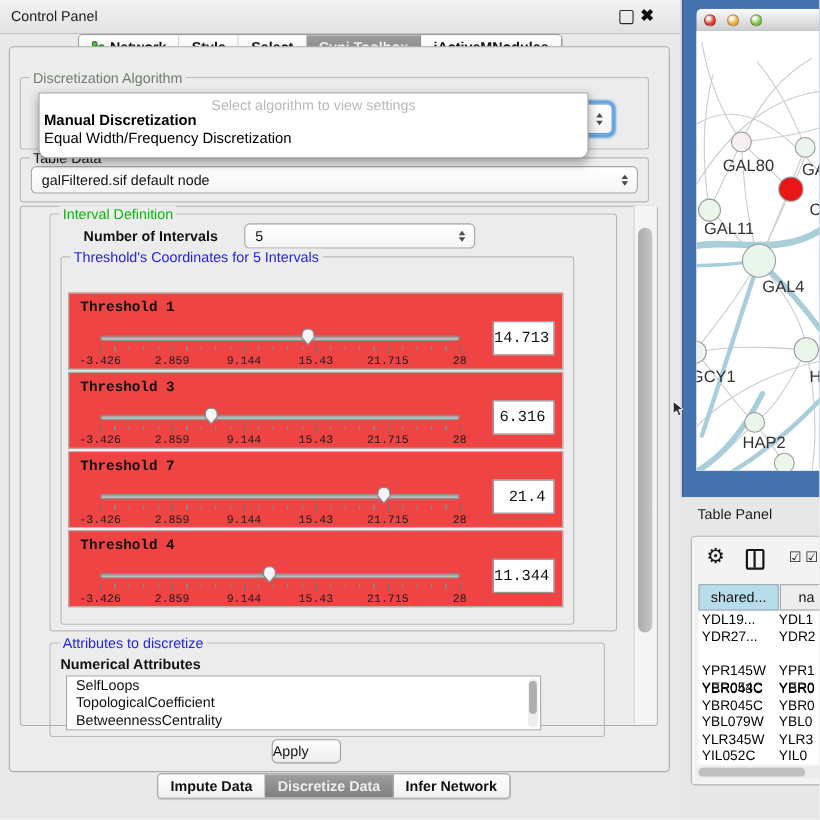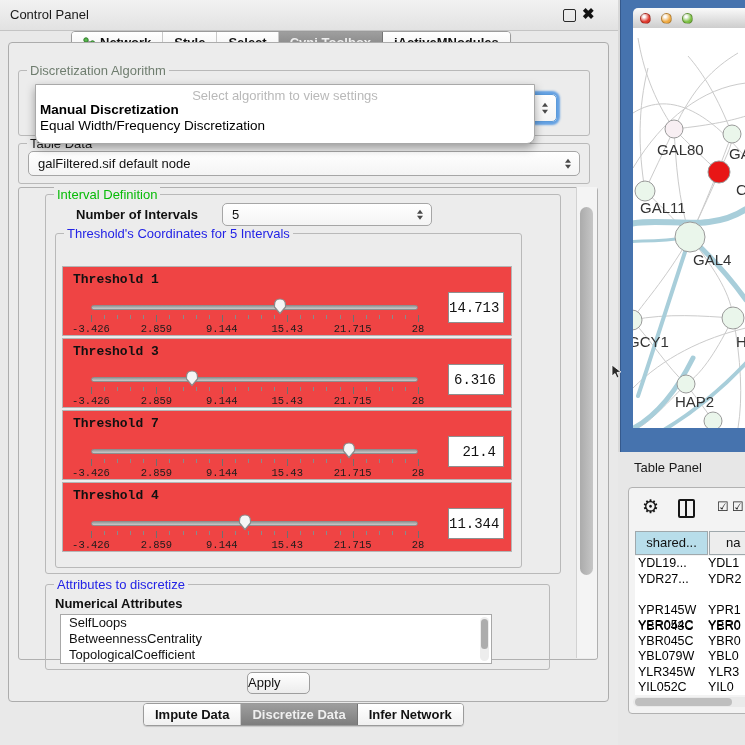--- a/index.html
+++ b/index.html
@@ -243,22 +243,22 @@
           <div class="th-value">11.344</div>
         </div>
       </div>
 
     <div class="grp" style="left:45px;top:584px;width:503px;height:84px;">
       <span class="legend blue">Attributes to discretize</span>
     </div>
     <span class="abs" style="left:55px;top:596px;font-size:13px;font-weight:bold;color:#111;">Numerical Attributes</span>
     <div class="listbox" id="attrList">
       <div class="li">SelfLoops</div>
+        <div class="li">TopologicalCoefficient</div>
         <div class="li">BetweennessCentrality</div>
-        <div class="li">TopologicalCoefficient</div>
         <div class="vscroll">
           <div class="vthumb"></div>
         </div>
     </div>
 
     <div class="sp-scroll">
       <div class="sp-thumb"></div>
     </div>
 
     <div class="btn" style="left:247px;top:672px;width:61px;height:20px;line-height:20px;">Apply</div>

